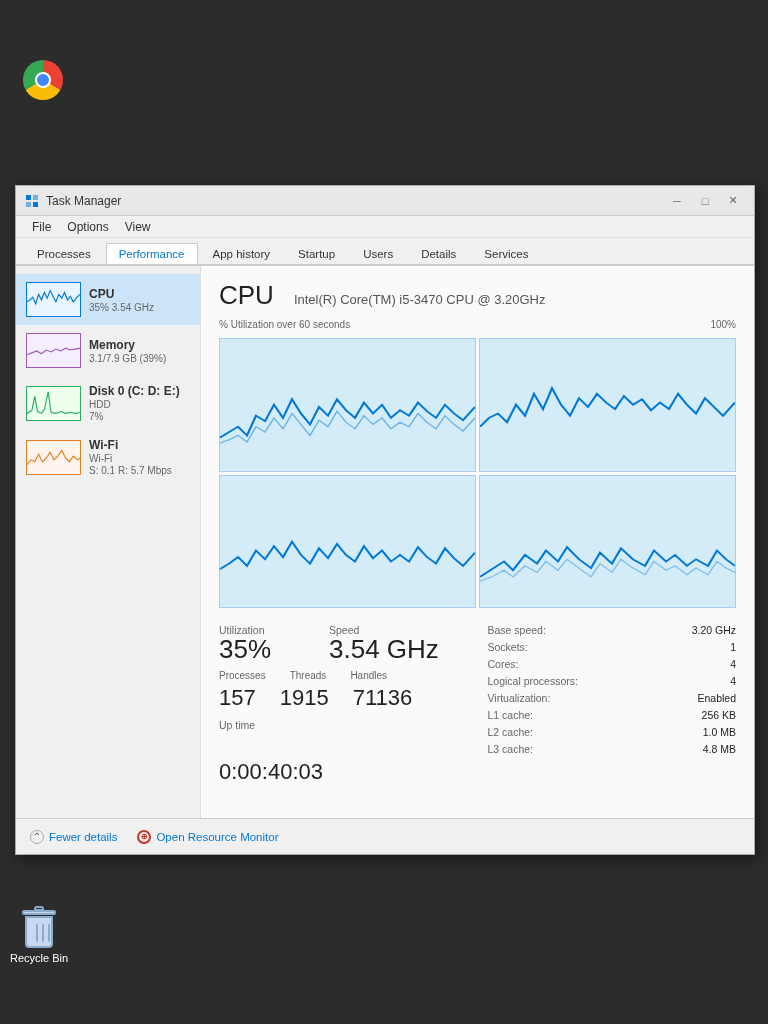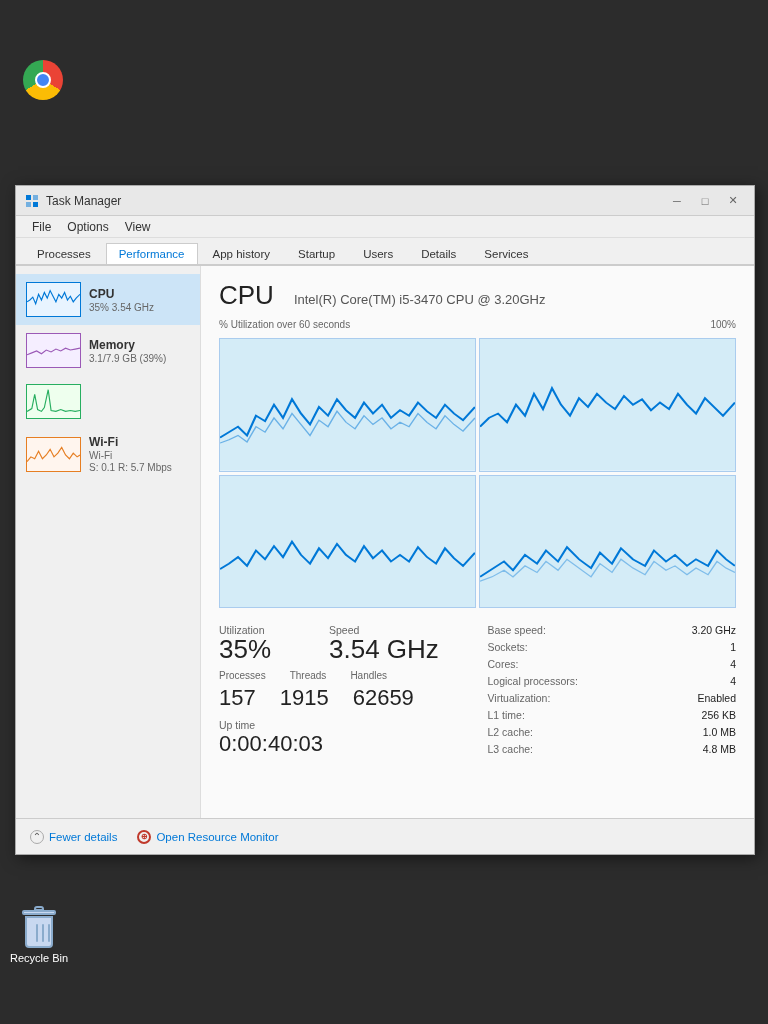--- a/index.html
+++ b/index.html
@@ -401,20 +401,21 @@
 
     .uptime-label {
       font-size: 10.5px;
       color: #666;
     }
 
     .uptime-value {
       font-size: 22px;
       font-weight: 300;
       color: #222;
+      margin-top: 28px;
     }
 
     
     .right-stats {
       flex: 1;
     }
 
     .right-stat-row {
       display: flex;
       justify-content: space-between;
@@ -555,20 +556,25 @@
             <div class="sidebar-label">Memory</div>
             <div class="sidebar-sub">3.1/7.9 GB (39%)</div>
           </div>
         </div>
 
         <div class="sidebar-item">
           <div class="sidebar-graph disk">
             <svg class="mini-svg" viewBox="0 0 55 35" preserveAspectRatio="none">
               <polyline points="0,28 5,25 8,10 11,26 15,28 18,24 22,5 25,27 30,28 35,26 40,28 45,27 50,28 55,27" fill="none" stroke="#27ae60" stroke-width="1.2"></polyline>
             </svg>
+          </div>
+          <div class="sidebar-info">
+            <div class="sidebar-label">Disk 0 (C: D: E:)</div>
+            <div class="sidebar-sub">HDD</div>
+            <div class="sidebar-sub">7%</div>
           </div>
         </div>
 
         <div class="sidebar-item">
           <div class="sidebar-graph wifi">
             <svg class="mini-svg" viewBox="0 0 55 35" preserveAspectRatio="none">
               <polyline points="0,25 4,20 8,22 12,14 16,22 20,18 24,12 28,20 32,16 36,10 40,18 44,22 48,16 52,20 55,18" fill="none" stroke="#e67e22" stroke-width="1.2"></polyline>
             </svg>
           </div>
           <div class="sidebar-info">
@@ -660,21 +666,21 @@
                 </div>
               </div>
               <div class="stat-row-inline">
                 <div class="stat-col">
                   <span class="stat-col-value">157</span>
                 </div>
                 <div class="stat-col">
                   <span class="stat-col-value">1915</span>
                 </div>
                 <div class="stat-col">
-                  <span class="stat-col-value">62659</span>
+                  <span class="stat-col-value">71136</span>
                 </div>
               </div>
             </div>
 
             <div class="uptime-section">
               <div class="uptime-label">Up time</div>
               <div class="uptime-value">0:00:40:03</div>
             </div>
           </div>
 
@@ -693,21 +699,21 @@
             </div>
             <div class="right-stat-row">
               <span class="right-stat-label">Logical processors:</span>
               <span class="right-stat-value">4</span>
             </div>
             <div class="right-stat-row">
               <span class="right-stat-label">Virtualization:</span>
               <span class="right-stat-value">Enabled</span>
             </div>
             <div class="right-stat-row">
-              <span class="right-stat-label">L1 time:</span>
+              <span class="right-stat-label">L1 cache:</span>
               <span class="right-stat-value">256 KB</span>
             </div>
             <div class="right-stat-row">
               <span class="right-stat-label">L2 cache:</span>
               <span class="right-stat-value">1.0 MB</span>
             </div>
             <div class="right-stat-row">
               <span class="right-stat-label">L3 cache:</span>
               <span class="right-stat-value">4.8 MB</span>
             </div>

